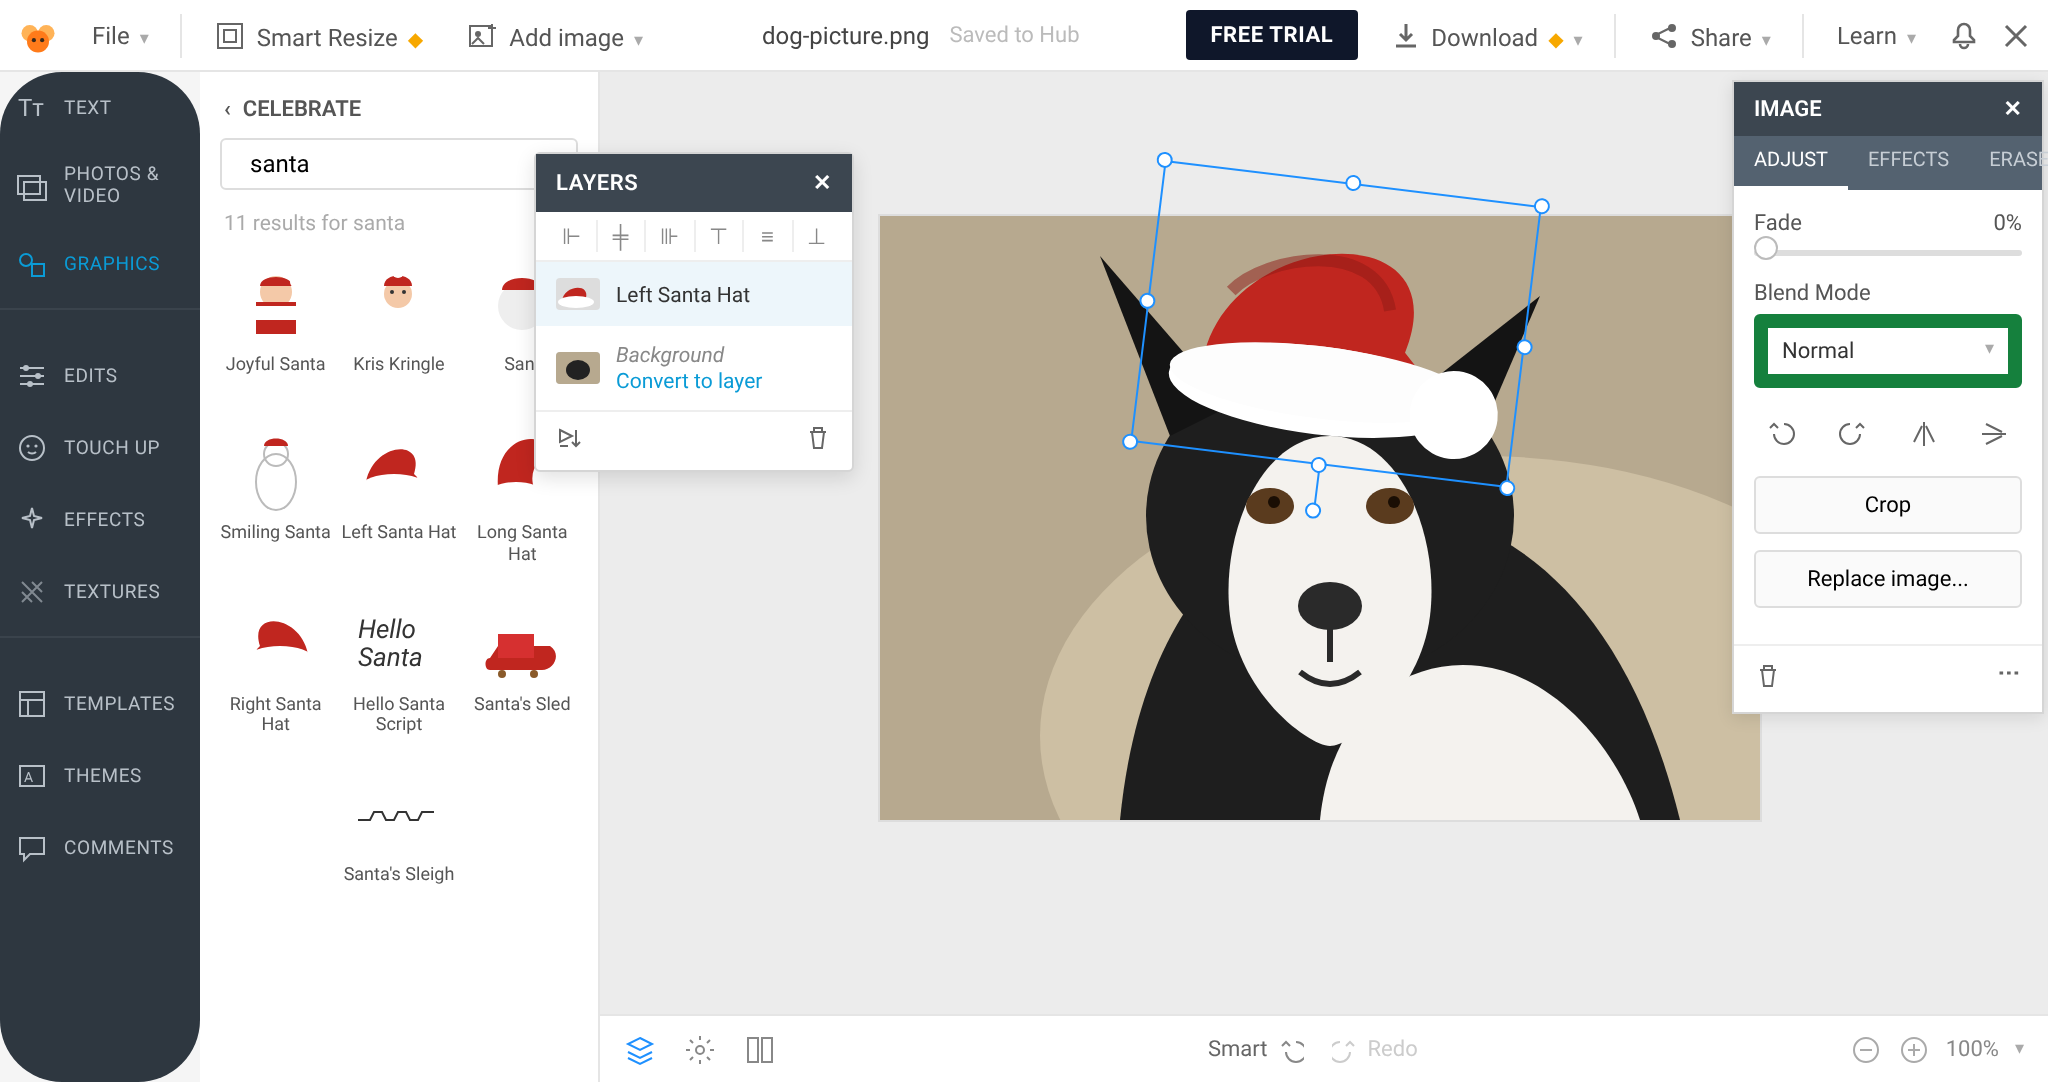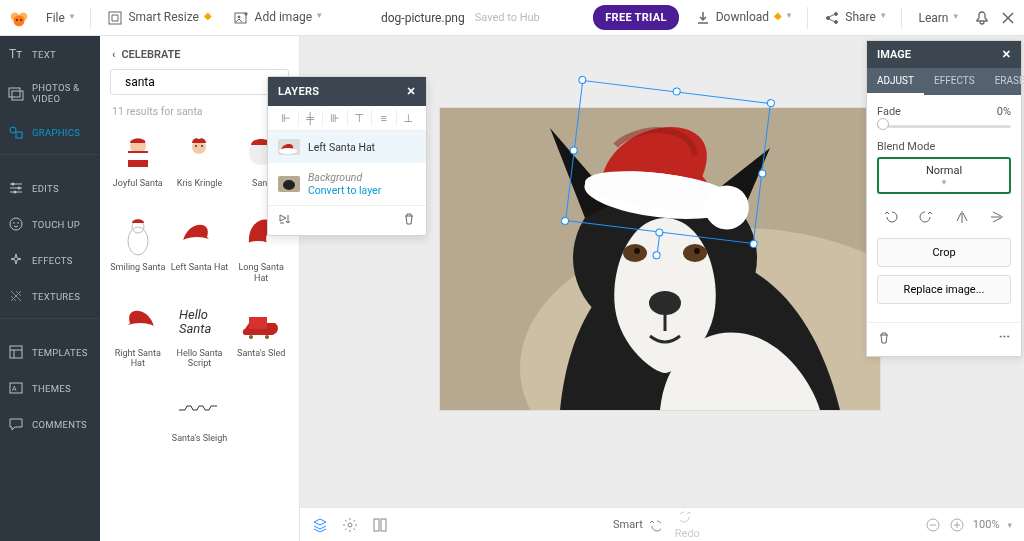--- a/index.html
+++ b/index.html
@@ -1,32 +1,32 @@
 <!DOCTYPE html>
 <html><head>
 <meta charset="utf-8">
 <style>
   * { box-sizing: border-box; margin: 0; padding: 0; font-family: -apple-system, BlinkMacSystemFont, "Segoe UI", Roboto, sans-serif; }
   body { width: 1024px; height: 541px; overflow: hidden; background: #f5f5f5; color: #333; }
   
   .topbar { height: 36px; background: #fff; border-bottom: 1px solid #e5e5e5; display: flex; align-items: center; padding: 0 8px; gap: 10px; font-size: 12px; }
   .logo { width: 22px; height: 22px; }
   .topbar .sep { width: 1px; height: 22px; background: #e5e5e5; }
-  .topbar .btn { display: flex; align-items: flex-start; gap: 5px; cursor: pointer; padding: 4px 6px; color: #555; }
+  .topbar .btn { display: flex; align-items: flex-end; gap: 5px; cursor: pointer; padding: 4px 6px; color: #555; }
   .chev { font-size: 9px; color: #aaa; }
   .diamond { color: #f7a800; font-size: 10px; }
   .filename { color: #444; font-size: 12px; }
   .saved { color: #bbb; font-size: 11px; }
-  .free-trial { background: #4c1d95; color: #fff; font-weight: 700; padding: 6px 12px; border-radius: 12px; font-size: 11px; letter-spacing: .3px; }
+  .free-trial { background: #0f172a; color: #fff; font-weight: 700; padding: 6px 12px; border-radius: 2px; font-size: 11px; letter-spacing: .3px; }
   .topbar .icon { width: 16px; height: 16px; fill: #666; stroke:#666; }
   .spacer { flex: 1; }
   
   .main { display: flex; height: calc(100% - 36px); }
   
-  .rail { width: 100px; background: #2e3740; color: #b8c0c8; font-size: 9px; display:flex; flex-direction:column; }
+  .rail { width: 100px; background: #2e3740; color: #b8c0c8; font-size: 9px; display:flex; flex-direction:column;border-radius:31px; }
   .rail-item { padding: 10px 8px; display:flex; align-items:center; gap:8px; cursor:pointer; }
   .rail-item.active { color:#0a9bd6; }
   .rail-item .ri-icon { width:16px; height:16px; flex-shrink:0; }
   .rail-item span { font-size:9.5px; letter-spacing:.3px; }
   .rail-gap { height:16px; border-top:1px solid #3a434c; margin:4px 0 0; }
   
   .sidebar { width: 200px; background:#fff; border-right:1px solid #e5e5e5; display:flex; flex-direction:column; }
   .crumb { padding:12px 12px 8px; font-size:11px; color:#555; display:flex; align-items:center; gap:6px; font-weight:600; }
   .search { margin:0 10px; display:flex; align-items:center; border:1px solid #ddd; border-radius:3px; padding:5px 8px; gap:6px;}
   .search input { border:none; outline:none; font-size:12px; flex:1; }
@@ -66,31 +66,31 @@
   .rpanel { position:absolute; right:2px; top:40px; width:156px; background:#fff; border:1px solid #d5d5d5; box-shadow:0 2px 8px rgba(0,0,0,.1); font-size:11px; z-index:40;}
   .rpanel-h { background:#3c4650; color:#fff; padding:7px 10px; display:flex; align-items:center; justify-content:space-between; font-weight:600;}
   .rpanel-tabs { display:flex; background:#546270; color:#c7ced5; font-size:10px; }
   .rpanel-tabs div { padding:7px 10px; cursor:pointer;}
   .rpanel-tabs .act { color:#fff; border-bottom:2px solid #fff;}
   .rpanel-body { padding:10px;}
   .fade-row { display:flex; justify-content:space-between; font-size:11px; color:#555;}
   .slider { width:100%; margin:6px 0 12px; appearance:none; height:3px; background:#ddd; border-radius:2px;}
   .slider::-webkit-slider-thumb { appearance:none; width:12px; height:12px; background:#fff; border:1px solid #bbb; border-radius:50%; margin-top:-5px;}
   .field-lbl{color:#555; font-size:11px; margin-bottom:4px;}
-  .select { width:100%; border:2px solid #15803d; border-radius:3px; padding:5px 7px; font-size:11px; display:flex; justify-content:space-between; align-items:center; margin-bottom:10px;flex-direction:column;}
+  .select { width:100%; border:7px solid #15803d; border-radius:3px; padding:5px 7px; font-size:11px; display:flex; justify-content:space-between; align-items:flex-start; margin-bottom:10px;}
   .tool-row { display:flex; justify-content:space-between; padding:2px 2px 10px;}
   .tool-row div { width:24px; height:22px; display:flex; align-items:center;justify-content:center; color:#666; cursor:pointer;}
   .bigbtn { width:100%; border:1px solid #ddd; border-radius:3px; background:#fafafa; padding:7px; font-size:11px; margin-bottom:8px; cursor:pointer;}
   .rpanel-foot { display:flex; justify-content:space-between; padding:8px 10px; border-top:1px solid #eee; color:#666;}
   
   .bottombar { position:absolute; left:0; right:0; bottom:0; height:34px; background:#fff; border-top:1px solid #e5e5e5; display:flex; align-items:center; padding:0 12px; gap:14px; font-size:11px; color:#888;}
   .bottombar .spacer{flex:1;}
   .bb-icon{width:16px;height:16px;stroke:#888;fill:none;}
   .undo{color:#666;display:flex;align-items:center;gap:4px;cursor:pointer;}
-  .redo{color:#ccc;display:flex;align-items:center;gap:4px;flex-direction:column;}
+  .redo{color:#ccc;display:flex;align-items:center;gap:4px;}
   .zoom{display:flex;align-items:center;gap:8px;}
 </style>
 </head>
 <body>
 
 <div class="topbar">
   <svg class="logo" viewBox="0 0 32 32">
       <circle cx="10" cy="14" r="6" fill="#ffb357"></circle>
       <circle cx="22" cy="14" r="6" fill="#ffb357"></circle>
       <circle cx="16" cy="20" r="8" fill="#ff7b1a"></circle>

